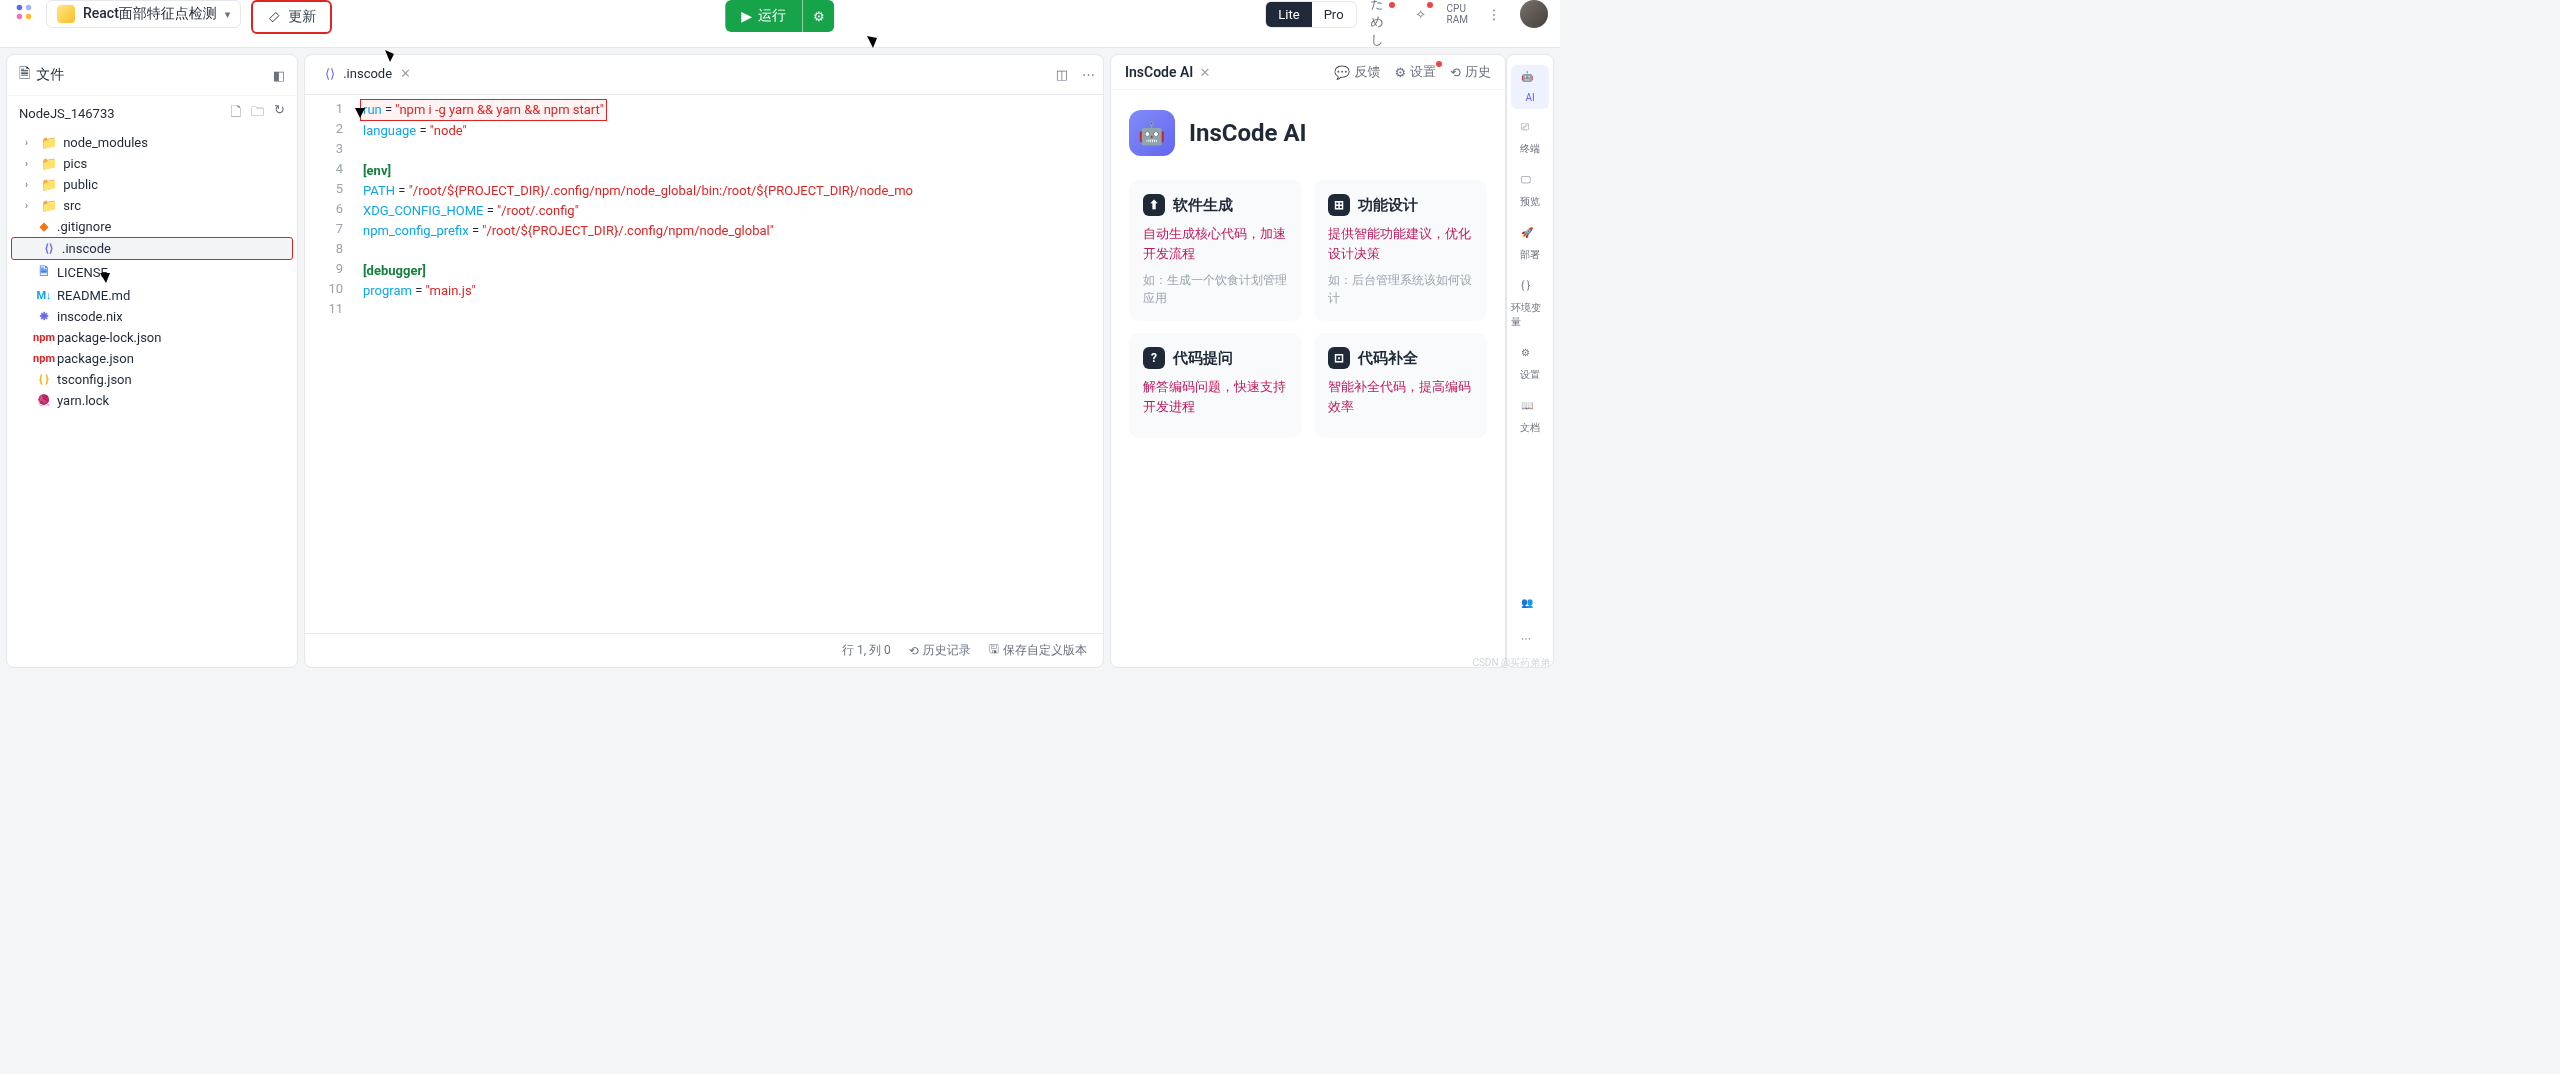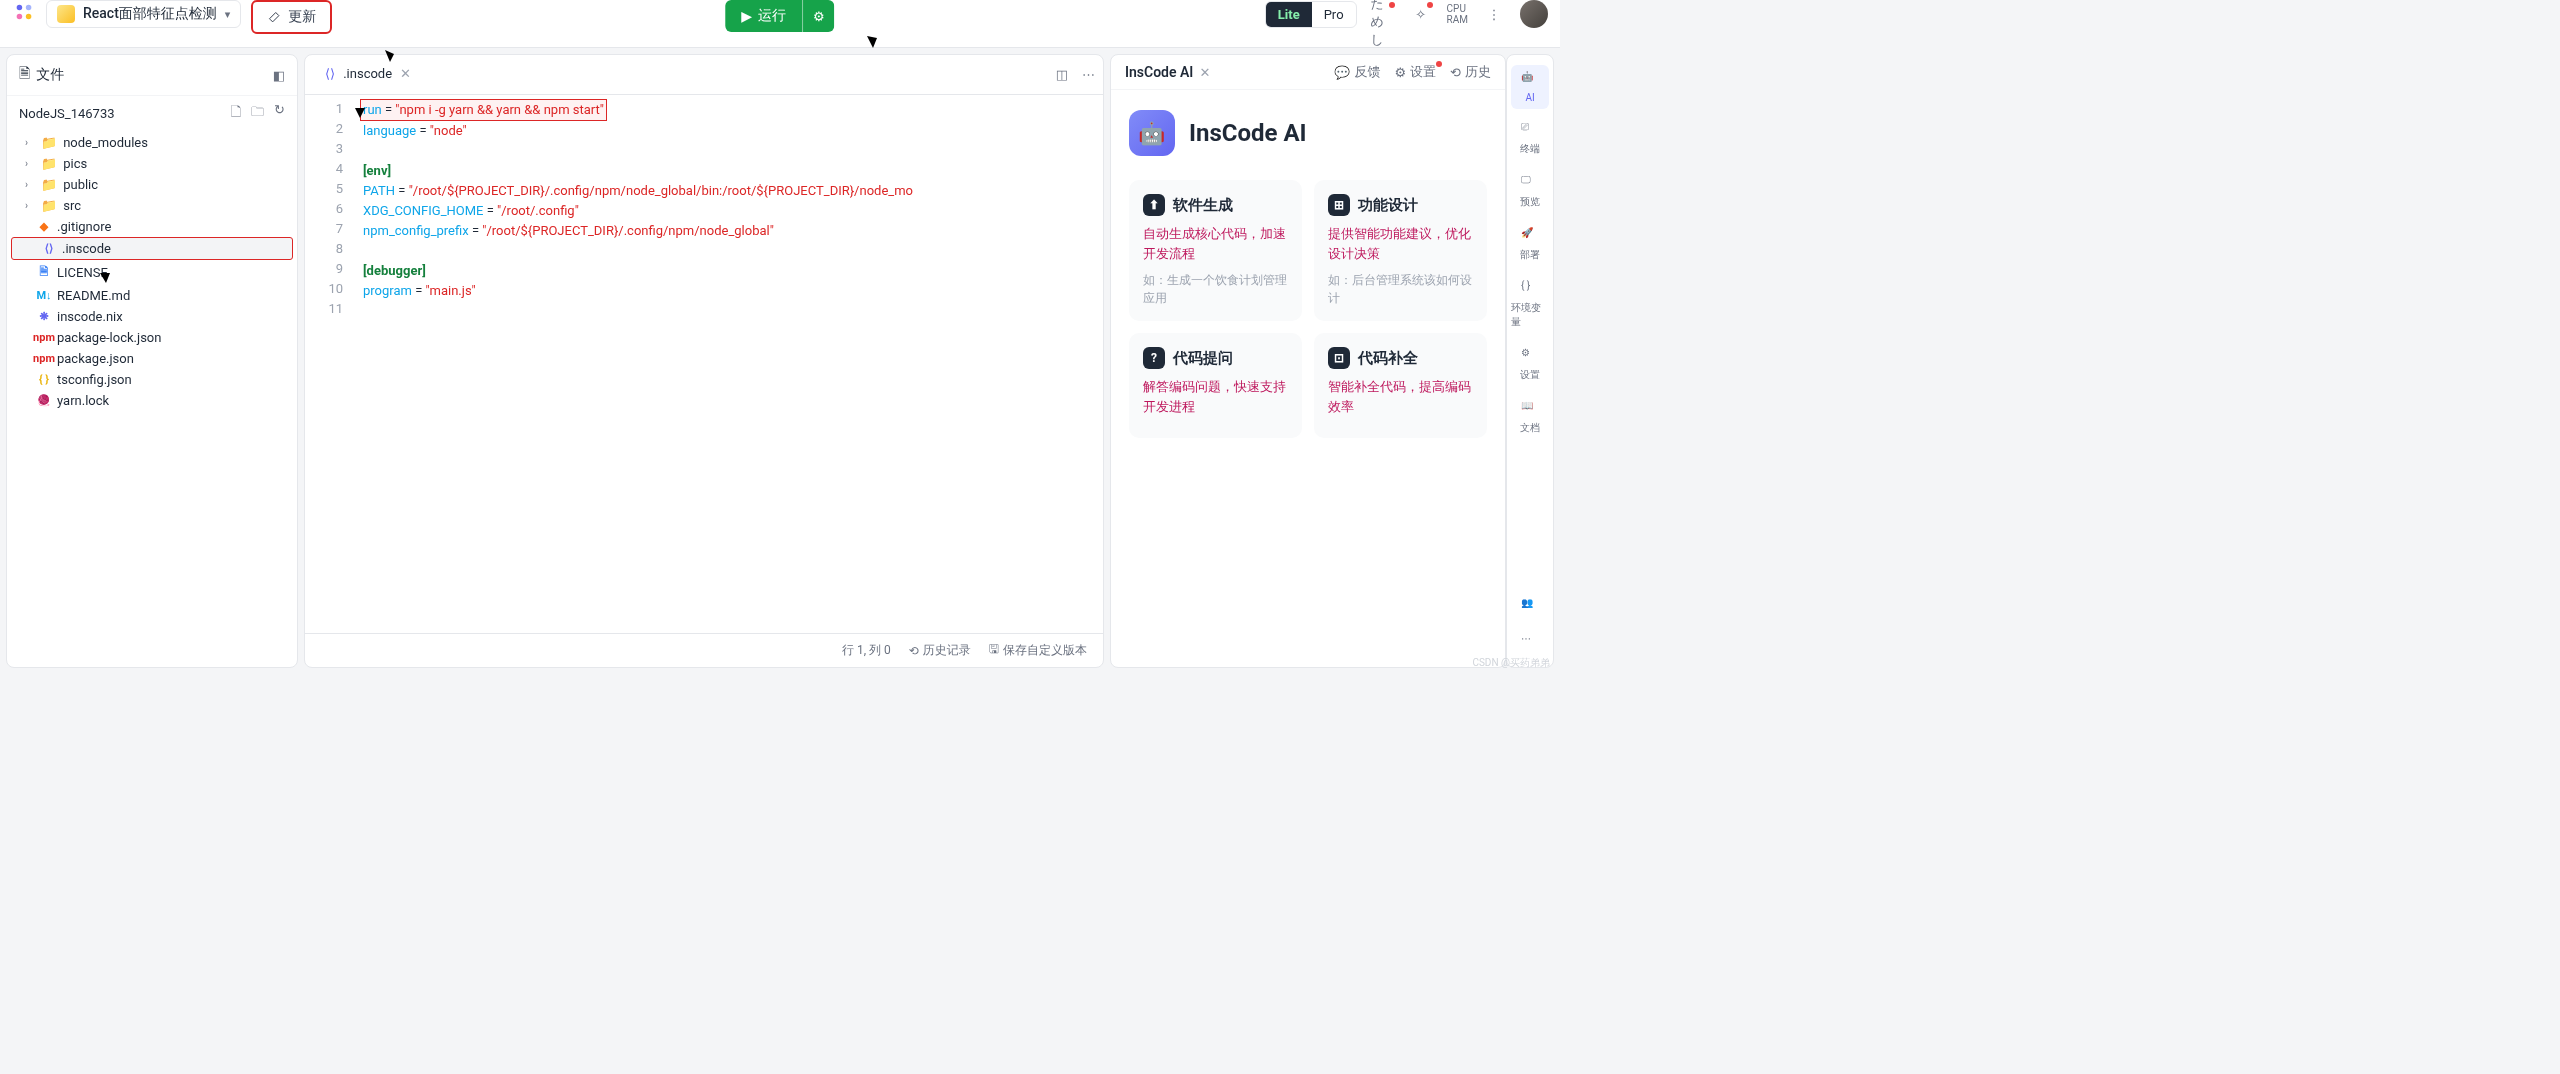--- a/index.html
+++ b/index.html
@@ -15,21 +15,21 @@
 .project-select .name { font-weight:500; font-size:14px; }
 .chev { color:#6b7280; font-size:11px; }
 .btn-update { display:flex; align-items:center; gap:6px; padding:6px 14px; border:2px solid #dc2626; border-radius:6px; background:#fff; cursor:pointer; font-size:14px; color:#374151; }
 .btn-update svg { width:15px; height:15px; }
 .center-actions { position:absolute; left:50%; transform:translateX(-50%); display:flex; gap:0; }
 .btn-run { display:flex; align-items:center; gap:6px; padding:7px 16px; background:#16a34a; color:#fff; border-radius:6px 0 0 6px; cursor:pointer; font-size:14px; font-weight:500; }
 .btn-run-cog { padding:7px 10px; background:#16a34a; color:#fff; border-radius:0 6px 6px 0; cursor:pointer; border-left:1px solid rgba(255,255,255,.3); display:flex; align-items:center; }
 .topbar-right { margin-left:auto; display:flex; align-items:center; gap:14px; }
 .plan-toggle { display:flex; border:1px solid #e5e7eb; border-radius:6px; overflow:hidden; }
 .plan-toggle span { padding:5px 12px; font-size:13px; cursor:pointer; }
-.plan-toggle .active { background:#1f2937; color:#86efac; font-weight:700; }
+.plan-toggle .active { background:#1f2937; color:#ffffff; font-weight:400; }
 .icon-btn { width:24px; height:24px; display:flex; align-items:center; justify-content:center; cursor:pointer; position:relative; color:#6b7280; }
 .icon-btn .dot { position:absolute; top:0; right:0; width:6px; height:6px; background:#ef4444; border-radius:50%; }
 .cpu-ram { font-size:10px; color:#6b7280; line-height:1.1; text-align:left; }
 .avatar { width:28px; height:28px; border-radius:50%; background:linear-gradient(135deg,#78716c,#44403c); }
 
 
 .main { flex:1; display:flex; overflow:hidden; }
 
 
 .file-panel { width:292px; background:#fff; border-right:1px solid #e5e7eb; display:flex; flex-direction:column; margin:6px 0 6px 6px; border-radius:8px; border:1px solid #e5e7eb; }

